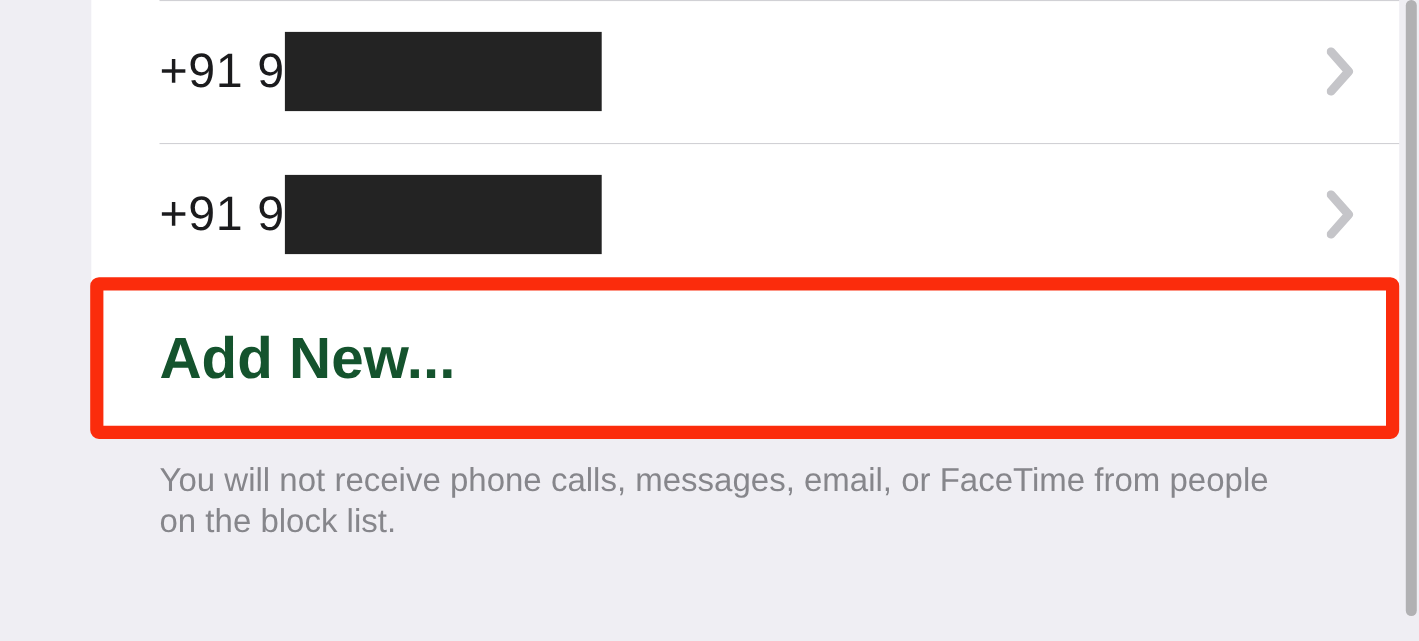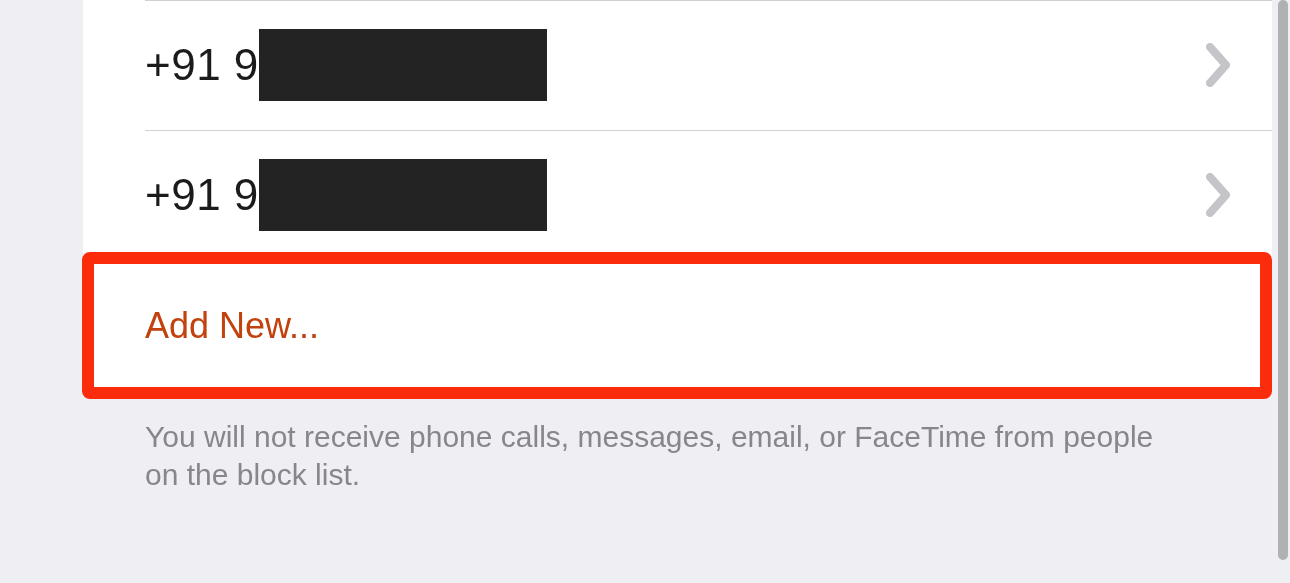--- a/index.html
+++ b/index.html
@@ -68,23 +68,23 @@
       height: 132px;
       display: flex;
       align-items: center;
       padding-left: 62px;
       padding-right: 40px;
       background: #ffffff;
       position: relative;
       cursor: pointer;
     }
     .add-new-text {
-      font-size: 36px;
-      color: #c2410c;
-      font-weight: 400;
+      font-size: 53px;
+      color: #14532d;
+      font-weight: 700;
     }
     .highlight {
       position: absolute;
       left: -1px;
       right: 0;
       top: -8px;
       bottom: -7px;
       border: 12px solid #fb2c0c;
       border-radius: 8px;
       pointer-events: none;

